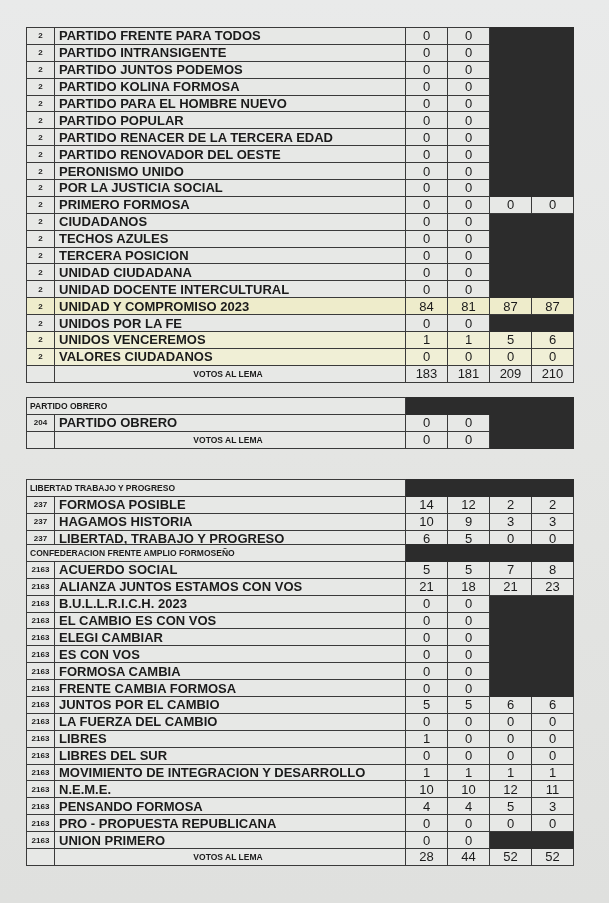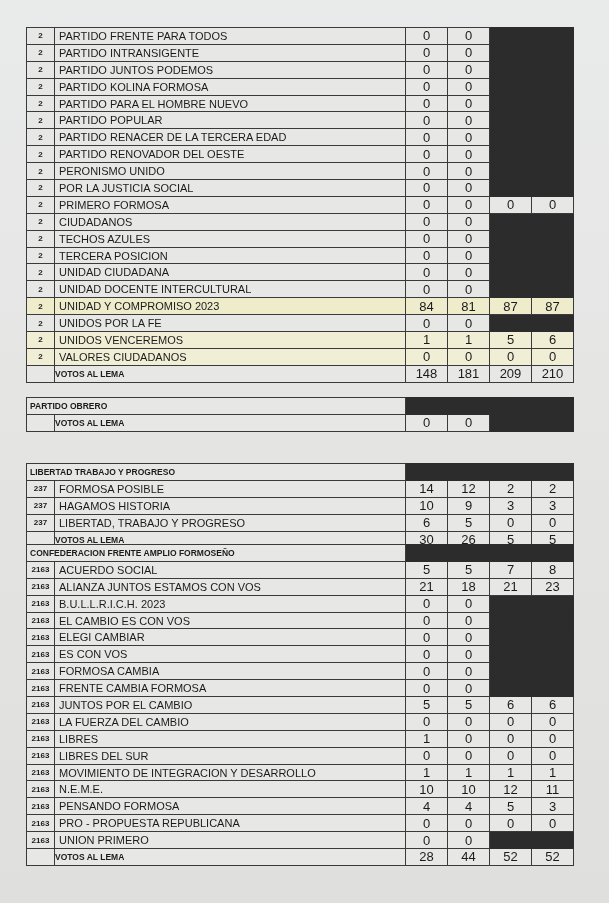--- a/index.html
+++ b/index.html
@@ -22,25 +22,25 @@
       border: 1px solid #3a3a3a;
       height: 15.9px;
       padding: 0;
       overflow: hidden;
       white-space: nowrap;
     }
     .tbl col.c-code { width: 28px; }
     .tbl col.c-name { width: 351px; }
     .tbl col.c-num { width: 42px; }
     .code { font-size: 8px; font-weight: bold; text-align: center; }
-    .name { font-size: 11px; font-weight: normal; padding-left: 4px !important; }
+    .name { font-size: 13px; font-weight: bold; padding-left: 4px !important; }
     .num { font-size: 13px; text-align: center; line-height: 15px; }
     .blk { background: #2c2c2c; border-color: #2c2c2c !important; }
     .hdr { font-size: 8.5px; font-weight: bold; padding-left: 3px !important; }
-    .lema { font-size: 8.5px; font-weight: bold; text-align: left; padding-right: 4px !important; }
+    .lema { font-size: 8.5px; font-weight: bold; text-align: center; padding-right: 4px !important; }
     tr.hl td:not(.blk) { background: #eeeccb; }
     tr.hl2 td:not(.blk) { background: #f0efd6; }
   </style>
 </head>
 <body>
 
 <table class="tbl" style="top:27px;">
   <colgroup>
       <col class="c-code">
       <col class="c-name">
@@ -206,21 +206,21 @@
         <td class="code">2</td>
         <td class="name">VALORES CIUDADANOS</td>
         <td class="num">0</td>
         <td class="num">0</td>
         <td class="num">0</td>
         <td class="num">0</td>
       </tr>
       <tr>
         <td></td>
         <td class="lema">VOTOS AL LEMA</td>
-        <td class="num">148</td>
+        <td class="num">183</td>
         <td class="num">181</td>
         <td class="num">209</td>
         <td class="num">210</td>
       </tr>
     </tbody>
 </table>
 
 <table class="tbl" style="top:397px;">
   <colgroup>
       <col class="c-code">
@@ -229,31 +229,39 @@
       <col class="c-num">
       <col class="c-num">
       <col class="c-num">
     </colgroup>
   <tbody id="s1">
       <tr>
         <td class="hdr" colspan="2">PARTIDO OBRERO</td>
         <td class="blk" colspan="4"></td>
       </tr>
       <tr>
+        <td class="code">204</td>
+        <td class="name">PARTIDO OBRERO</td>
+        <td class="num">0</td>
+        <td class="num">0</td>
+        <td class="num blk"></td>
+        <td class="num blk"></td>
+      </tr>
+      <tr>
         <td></td>
         <td class="lema">VOTOS AL LEMA</td>
         <td class="num">0</td>
         <td class="num">0</td>
         <td class="num blk"></td>
         <td class="num blk"></td>
       </tr>
     </tbody>
 </table>
 
-<table class="tbl" style="top:463px;padding-left:45px;">
+<table class="tbl" style="top:479px;padding-left:45px;">
   <colgroup>
       <col class="c-code">
       <col class="c-name">
       <col class="c-num">
       <col class="c-num">
       <col class="c-num">
       <col class="c-num">
     </colgroup>
   <tbody id="s2">
       <tr>

